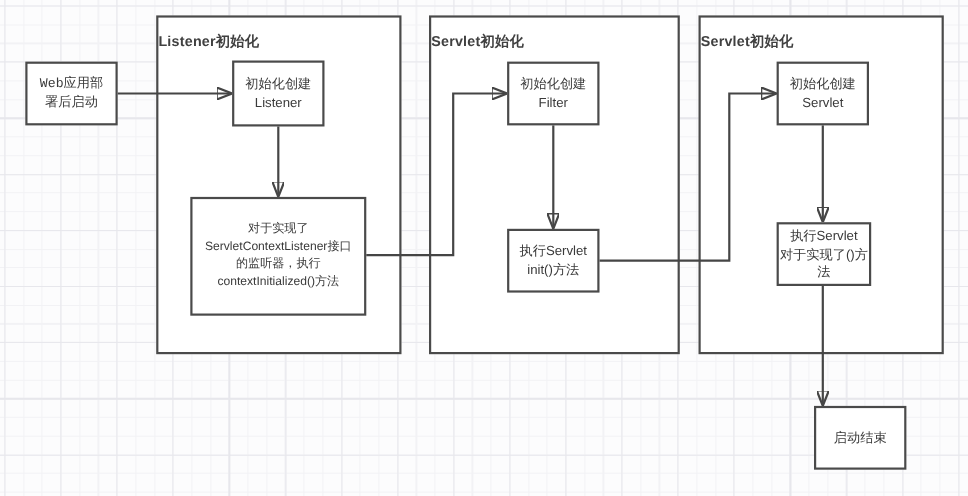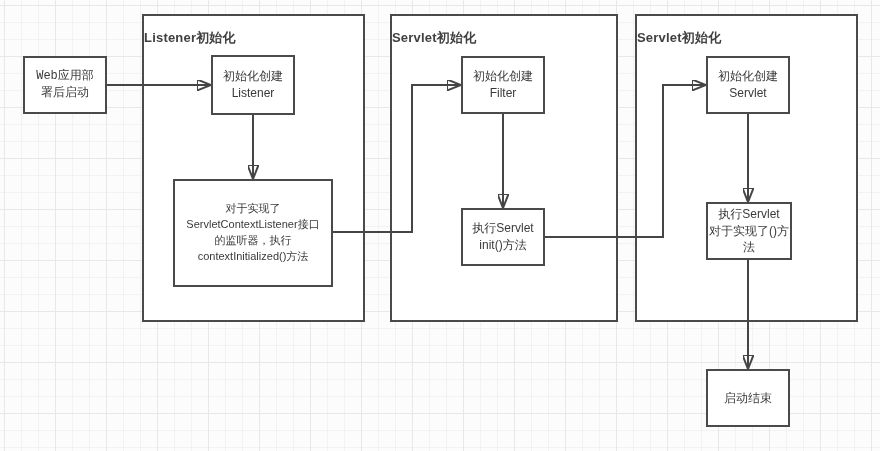--- a/index.html
+++ b/index.html
@@ -102,21 +102,21 @@
 
   <div class="node" style="left:461px; top:208px; width:84px; height:58px;">执行Servlet
 init()方法</div>
 
   <div class="node" style="left:706px; top:56px; width:84px; height:58px;">初始化创建
 Servlet</div>
 
   <div class="node" style="left:706px; top:202px; width:86px; height:58px;">执行Servlet
 对于实现了()方法</div>
 
-  <div class="node" style="left:706px; top:369px; width:84px; height:58px;">启动结束</div>
+  <div class="node" style="left:740px; top:369px; width:84px; height:58px;">启动结束</div>
 
   <svg class="wires" viewBox="0 0 880 451" xmlns="http://www.w3.org/2000/svg">
     <defs>
       <marker id="arrow" markerUnits="userSpaceOnUse" markerWidth="14" markerHeight="11" refX="12" refY="5.5" orient="auto">
         <path d="M0,0 L14,5.5 L0,11 Z" fill="#3d3d3d" stroke="none"></path>
       </marker>
     </defs>
     <path d="M107,85 L209,85" marker-end="url(#arrow)"></path>
     <path d="M253,115 L253,177" marker-end="url(#arrow)"></path>
     <path d="M333,232 L412,232 L412,85 L459,85" marker-end="url(#arrow)"></path>

